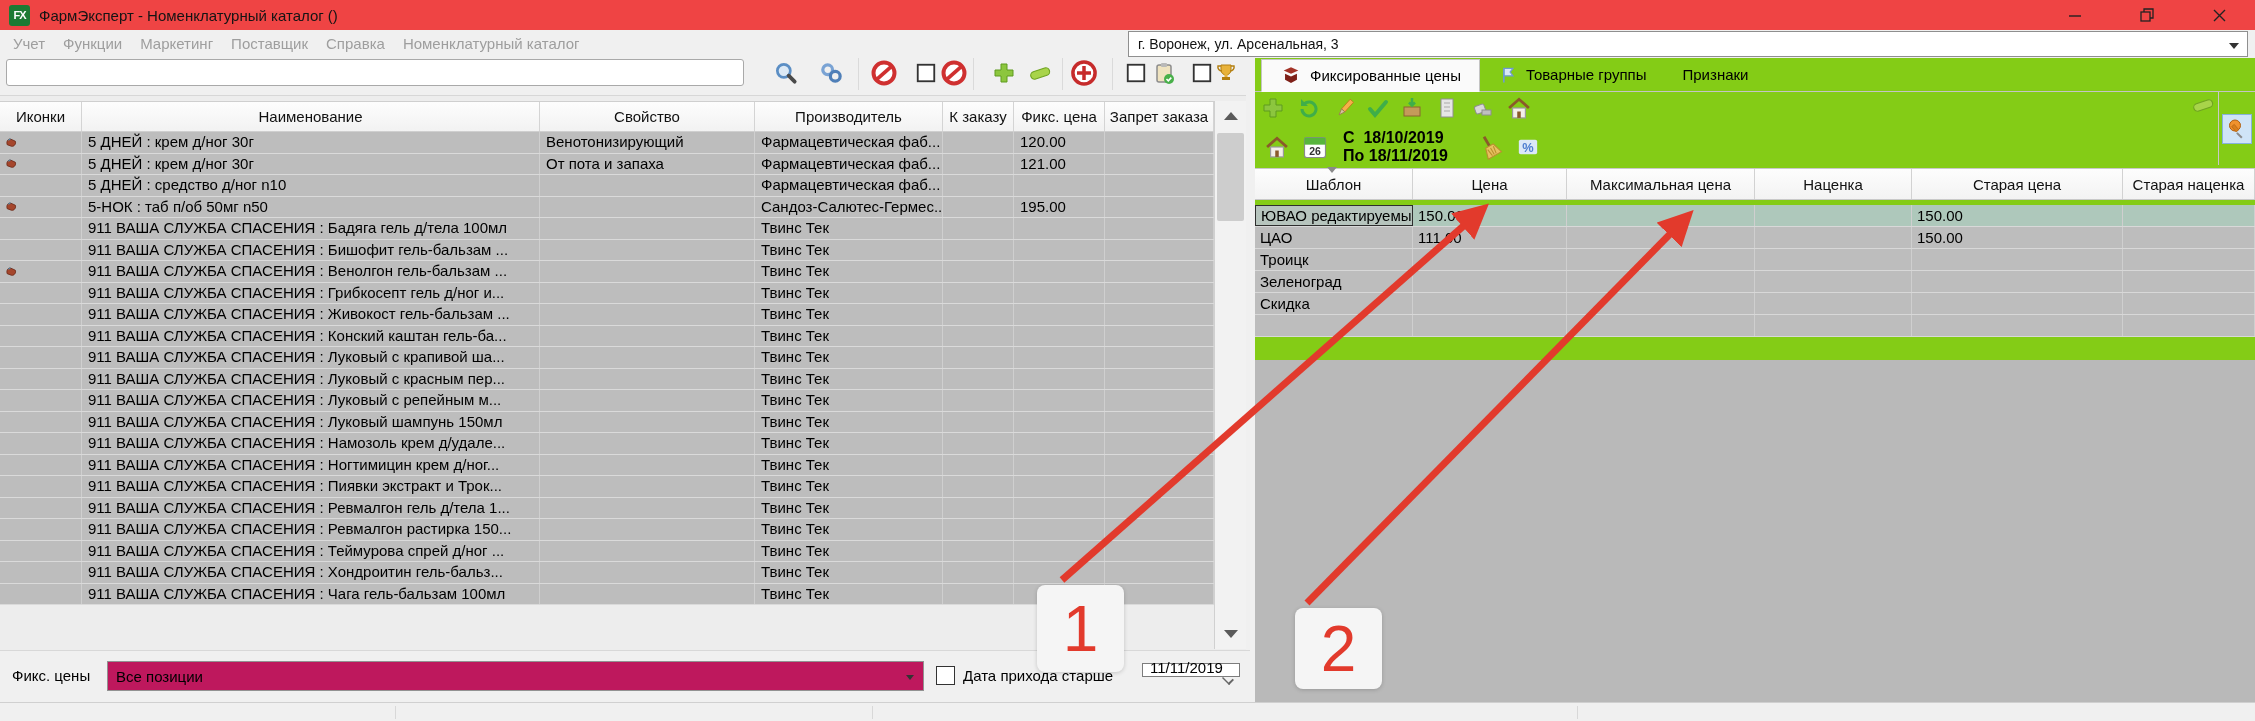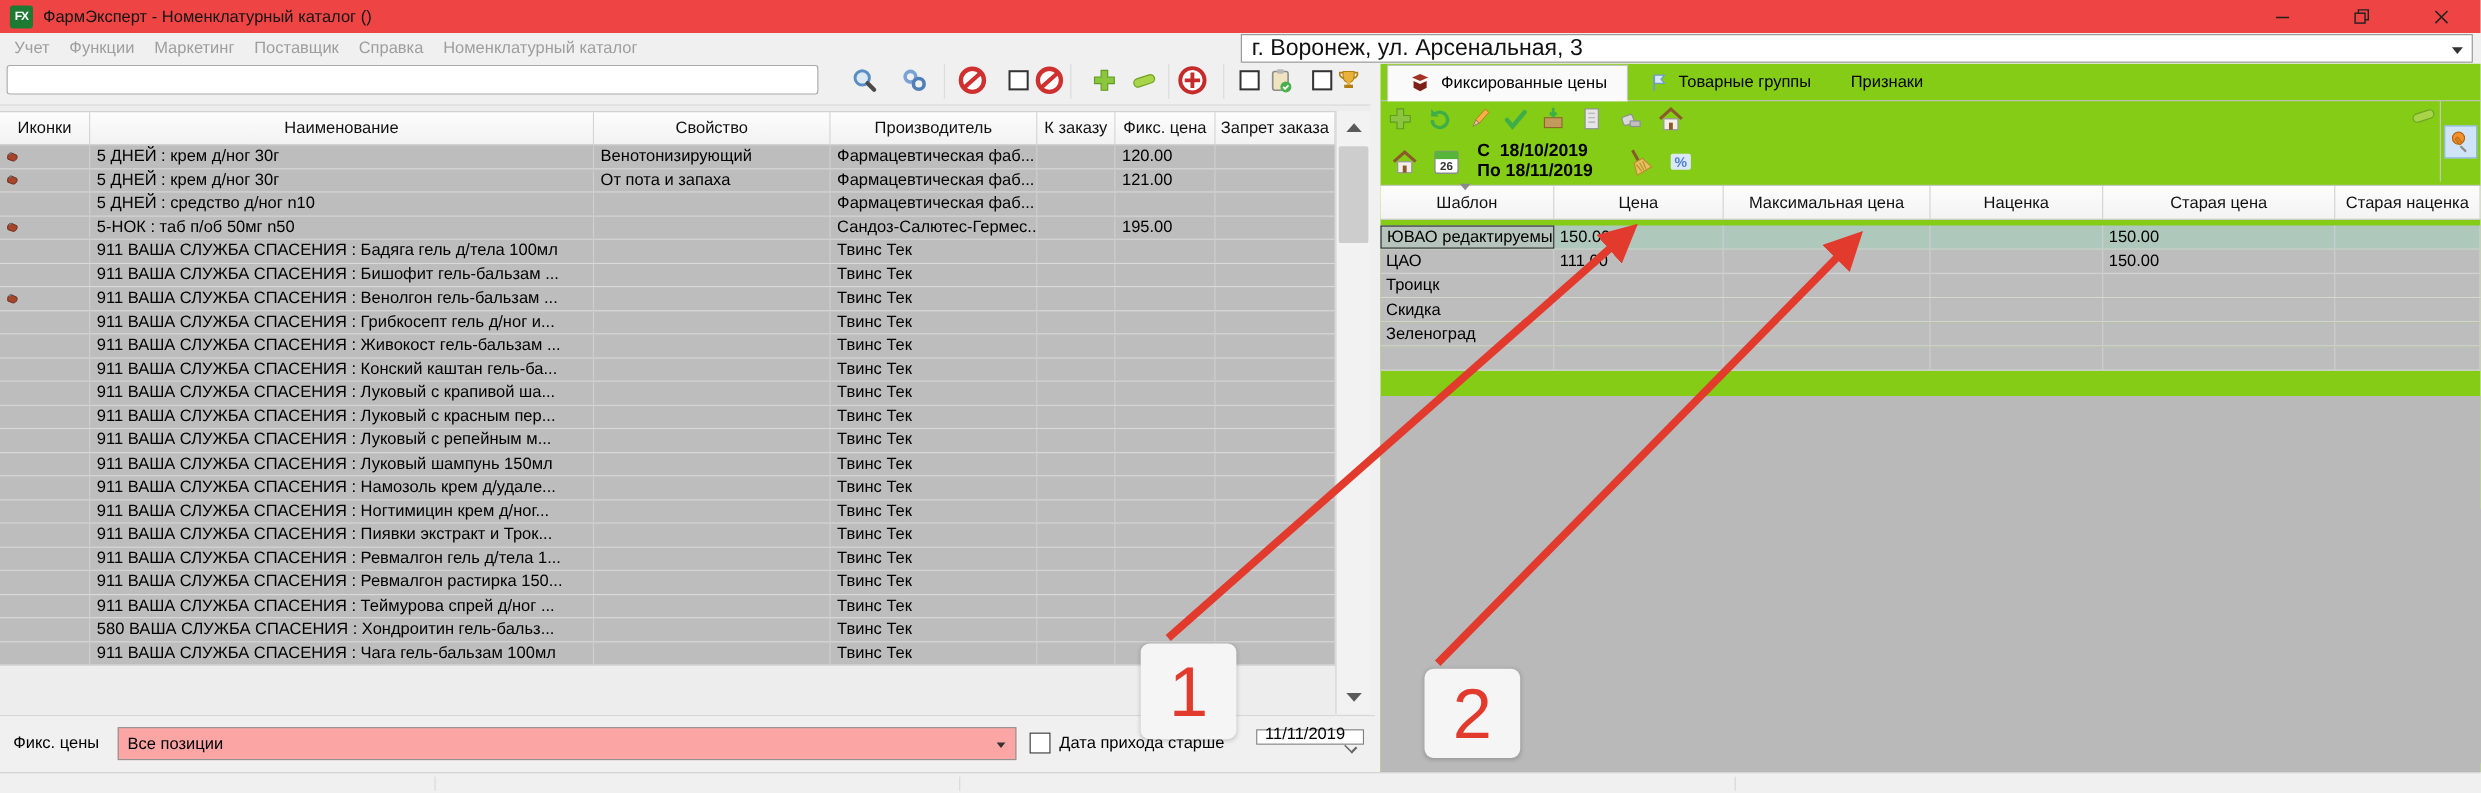--- a/index.html
+++ b/index.html
@@ -13,21 +13,21 @@
   .app-icon{width:21px;height:21px;margin-left:9px;border-radius:3px;background:#1d7a33;color:#fff;
     font-size:11px;font-weight:bold;display:flex;align-items:center;justify-content:center;letter-spacing:-1px;}
   .title-text{margin-left:9px;font-size:15px;color:#141414;}
   .win-controls{position:absolute;right:0;top:0;height:30px;display:flex;}
   .win-btn{width:72px;height:30px;display:flex;align-items:center;justify-content:center;color:#222;font-size:16px;}
   .win-btn svg{display:block;}
   
   .menubar{position:absolute;left:0;top:30px;width:1120px;height:26px;display:flex;align-items:center;padding-left:4px;}
   .menu-item{font-size:15px;color:#9e9e9e;padding:0 9px;white-space:nowrap;}
   .address-combo{position:absolute;left:1128px;top:31px;width:1120px;height:26px;background:#fff;border:1px solid #8f8f8f;
-    box-sizing:border-box;display:flex;align-items:center;font-size:21px;color:#111;padding-left:9px;}
+    box-sizing:border-box;display:flex;align-items:center;font-size:14px;color:#111;padding-left:9px;}
   .address-combo .arr{position:absolute;right:8px;top:11px;width:0;height:0;border-left:5px solid transparent;border-right:5px solid transparent;border-top:6px solid #333;}
   
   .toolbar{position:absolute;left:0;top:56px;width:1250px;height:38px;}
   .search-input{position:absolute;left:6px;top:3px;width:738px;height:27px;border:1px solid #a9a9a9;border-radius:3px;background:#fff;box-sizing:border-box;font:15px "Liberation Sans",sans-serif;padding:0 8px;}
   .tb-sep{position:absolute;top:2px;width:1px;height:32px;background:#dadada;}
   .tb-icon{position:absolute;top:3px;width:28px;height:28px;display:flex;align-items:center;justify-content:center;}
   .tb-icon svg{display:block;}
   
   .left-panel{position:absolute;left:0;top:95px;width:1246px;height:555px;background:#ededed;border-top:1px solid #d7d7d7;}
   .lt-header{position:absolute;left:0;top:5px;width:1214px;height:31px;display:grid;
@@ -67,21 +67,21 @@
   .sort-chev{position:absolute;left:72px;top:109px;width:0;height:0;border-left:5px solid transparent;border-right:5px solid transparent;border-top:6px solid #8a8a8a;}
   .rt-rows{position:absolute;left:0;top:147px;width:1000px;}
   .rt-row{display:grid;grid-template-columns:158px 154px 188px 157px 211px 132px;height:22px;background:#bdbdbd;border-bottom:1px solid #d8d8d8;box-sizing:border-box;}
   .rt-row.selected{background:#aec8bb;}
   .rt-row .c{font-size:15px;line-height:20px;color:#000;padding-left:5px;border-right:1px solid #cfcfcf;overflow:hidden;white-space:nowrap;display:flex;align-items:center;box-sizing:border-box;}
   .rt-row.selected .c.focused{border:1px solid #2e2e2e;background:#b6c4bd;}
   .rt-gray{position:absolute;left:0;top:302px;width:1000px;height:342px;background:#b9b9b9;}
   
   .filter-bar{position:absolute;left:0;top:650px;width:1250px;height:52px;background:#f0f0f0;border-top:1px solid #d8d8d8;box-sizing:border-box;}
   .fb-label{position:absolute;left:12px;top:16px;font-size:15px;color:#000;}
-  .fb-combo{position:absolute;left:107px;top:10px;width:817px;height:30px;background:#fca5a5;border:1px solid #929292;box-sizing:border-box;
+  .fb-combo{position:absolute;left:107px;top:10px;width:817px;height:30px;background:#be185d;border:1px solid #929292;box-sizing:border-box;
     font-size:15px;color:#000;display:flex;align-items:center;padding-left:8px;}
   .fb-combo .arr{position:absolute;right:9px;top:13px;width:0;height:0;border-left:4px solid transparent;border-right:4px solid transparent;border-top:5px solid #333;}
   .fb-check{position:absolute;left:936px;top:15px;width:19px;height:19px;background:#fff;border:1px solid #333;box-sizing:border-box;}
   .fb-check2-label{position:absolute;left:963px;top:16px;font-size:15px;color:#000;white-space:nowrap;}
   .fb-date{position:absolute;left:1142px;top:12px;width:98px;height:14px;background:#fff;border:1px solid #7c7c7c;box-sizing:border-box;
     font-size:15px;display:flex;align-items:flex-end;padding-left:7px;color:#000;}
   .fb-date .chev{position:absolute;right:6px;top:10px;width:8px;height:8px;border-right:2px solid #666;border-bottom:2px solid #666;transform:rotate(45deg) scale(1,.7);}
   
   .statusbar{position:absolute;left:0;top:702px;width:2255px;height:19px;background:#f0f0f0;border-top:1px solid #d0d0d0;box-sizing:border-box;}
   .sb-div{position:absolute;top:3px;width:1px;height:13px;background:#d8d8d8;}
@@ -451,21 +451,21 @@
         <div class="c icon-cell"></div>
         <div class="c">911 ВАША СЛУЖБА СПАСЕНИЯ : Теймурова спрей д/ног ...</div>
         <div class="c"></div>
         <div class="c">Твинс Тек</div>
         <div class="c"></div>
         <div class="c"></div>
         <div class="c"></div>
       </div>
       <div class="lt-row">
         <div class="c icon-cell"></div>
-        <div class="c">580 ВАША СЛУЖБА СПАСЕНИЯ : Хондроитин гель-бальз...</div>
+        <div class="c">911 ВАША СЛУЖБА СПАСЕНИЯ : Хондроитин гель-бальз...</div>
         <div class="c"></div>
         <div class="c">Твинс Тек</div>
         <div class="c"></div>
         <div class="c"></div>
         <div class="c"></div>
       </div>
       <div class="lt-row">
         <div class="c icon-cell"></div>
         <div class="c">911 ВАША СЛУЖБА СПАСЕНИЯ : Чага гель-бальзам 100мл</div>
         <div class="c"></div>
@@ -667,29 +667,29 @@
       </div>
       <div class="rt-row">
         <div class="c">Троицк</div>
         <div class="c"></div>
         <div class="c"></div>
         <div class="c"></div>
         <div class="c"></div>
         <div class="c"></div>
       </div>
       <div class="rt-row">
+        <div class="c">Зеленоград</div>
+        <div class="c"></div>
+        <div class="c"></div>
+        <div class="c"></div>
+        <div class="c"></div>
+        <div class="c"></div>
+      </div>
+      <div class="rt-row">
         <div class="c">Скидка</div>
-        <div class="c"></div>
-        <div class="c"></div>
-        <div class="c"></div>
-        <div class="c"></div>
-        <div class="c"></div>
-      </div>
-      <div class="rt-row">
-        <div class="c">Зеленоград</div>
         <div class="c"></div>
         <div class="c"></div>
         <div class="c"></div>
         <div class="c"></div>
         <div class="c"></div>
       </div>
       <div class="rt-row">
         <div class="c"></div>
         <div class="c"></div>
         <div class="c"></div>

